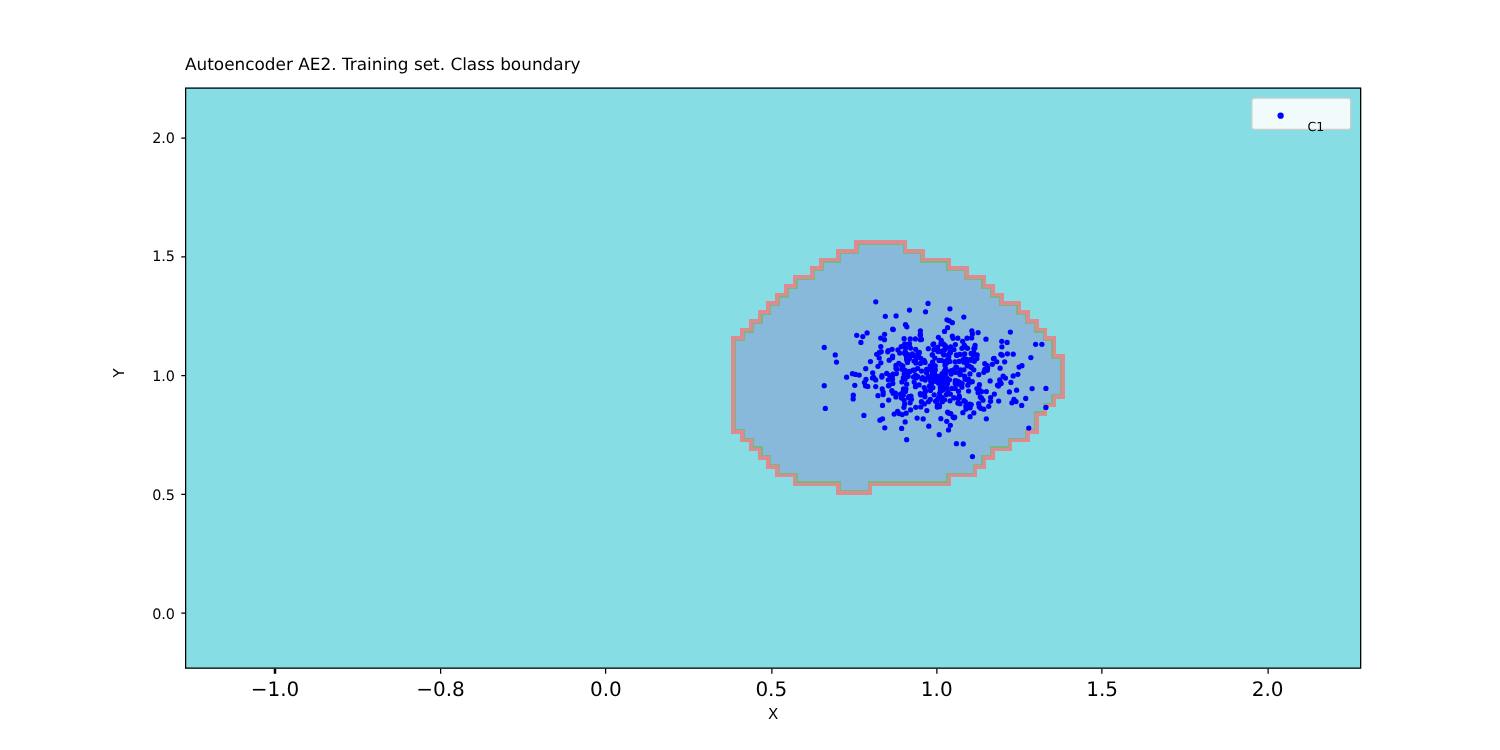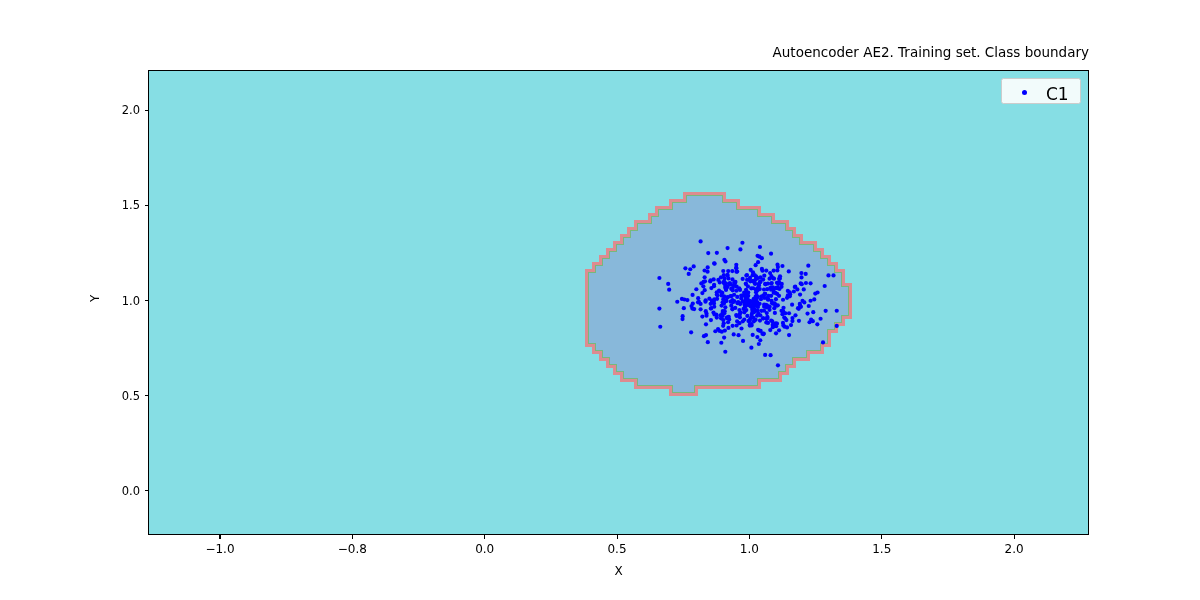--- a/index.html
+++ b/index.html
@@ -21,21 +21,21 @@
     width: 1200px;
     height: 600px;
     background: #ffffff;
   }
 
   #chart-title {
     position: absolute;
     left: 148px;
     top: 44px;
     width: 941px;
-    text-align: right;
+    text-align: left;
     font-size: 13.5px;
     color: #000000;
     line-height: 16px;
     white-space: nowrap;
   }
 
   #plot-area {
     position: absolute;
     left: 148px;
     top: 70px;
@@ -61,21 +61,21 @@
     position: absolute;
     left: 0; top: 0;
     width: 941px;
     height: 465px;
     display: block;
   }
 
   
   .tick-label-x {
     position: absolute;
-    font-size: 12px;
+    font-size: 16px;
     color: #000000;
     transform: translateX(-50%);
     white-space: nowrap;
   }
   .tick-label-y {
     position: absolute;
     font-size: 11.5px;
     color: #000000;
     transform: translateY(-50%);
     text-align: right;
@@ -131,22 +131,22 @@
     left: 20px;
     top: 11px;
     width: 5px;
     height: 5px;
     border-radius: 50%;
     background: #0000ff;
   }
   #legend-label {
     position: absolute;
     left: 44px;
-    top: 5px;
-    font-size: 17px;
+    top: 18px;
+    font-size: 10px;
     color: #000000;
     white-space: nowrap;
     text-align: center;
   }
 </style>
 </head>
 <body>
 
 <div id="figure">
 

